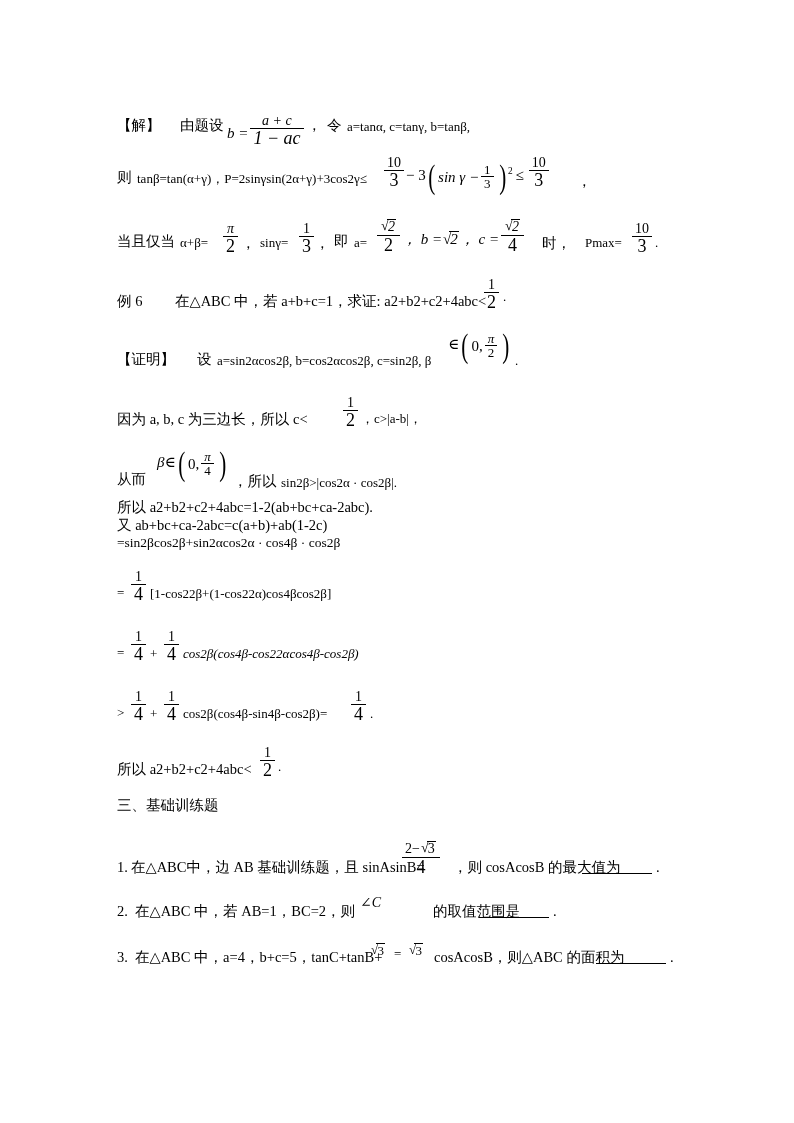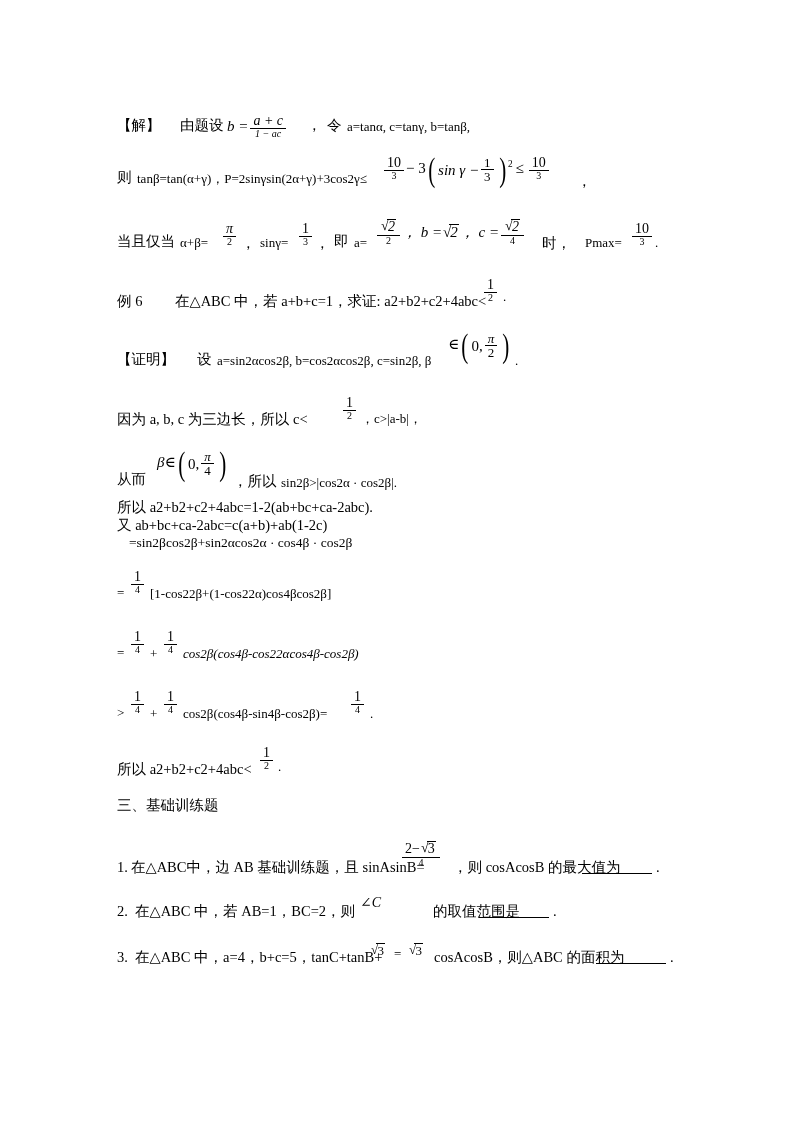--- a/index.html
+++ b/index.html
@@ -64,21 +64,21 @@
   }
   .frac .num {
     display: block;
     padding: 0 3px;
     border-bottom: 1.1px solid #000;
     font-size: 14px;
   }
   .frac .den {
     display: block;
     padding: 0 3px;
-    font-size: 10px;
+    font-size: 18px;
   }
   .frac.small .num, .frac.small .den { font-size: 13px; }
 
   
   .sqrt {
     display: inline-block;
     position: relative;
     padding-left: 0.42em;
     margin: 0 1px;
     font-style: italic;
@@ -234,21 +234,21 @@
       <span class="abs cn" style="left:116px; top:36px;">，所以</span>
       <span class="abs mathtxt" style="left:164px; top:38px;">sin2β&gt;|cos2α · cos2β|.</span>
     </div>
 
     <div class="line" style="height:18px;">
       <span class="abs cn" style="left:0px; top:0px;">所以 a2+b2+c2+4abc=1-2(ab+bc+ca-2abc).</span>
     </div>
     <div class="line" style="height:18px;">
       <span class="abs cn" style="left:0px; top:0px;">又 ab+bc+ca-2abc=c(a+b)+ab(1-2c)</span>
     </div>
-    <div class="line" style="height:20px;margin-left:12px;">
+    <div class="line" style="height:20px;">
       <span class="abs mathtxt" style="left:0px; top:0px; font-size:13.5px;">=sin2βcos2β+sin2αcos2α · cos4β · cos2β</span>
     </div>
 
     <div class="line" style="height:58px;">
       <span class="abs mathtxt" style="left:0px; top:30px;">=</span>
       <span class="abs eq" style="left:12px; top:14px;">
         <span class="frac"><span class="num eqn">1</span><span class="den eqn">4</span></span>
       </span>
       <span class="abs mathtxt" style="left:33px; top:31px;">[1-cos22β+(1-cos22α)cos4βcos2β]</span>
     </div>

